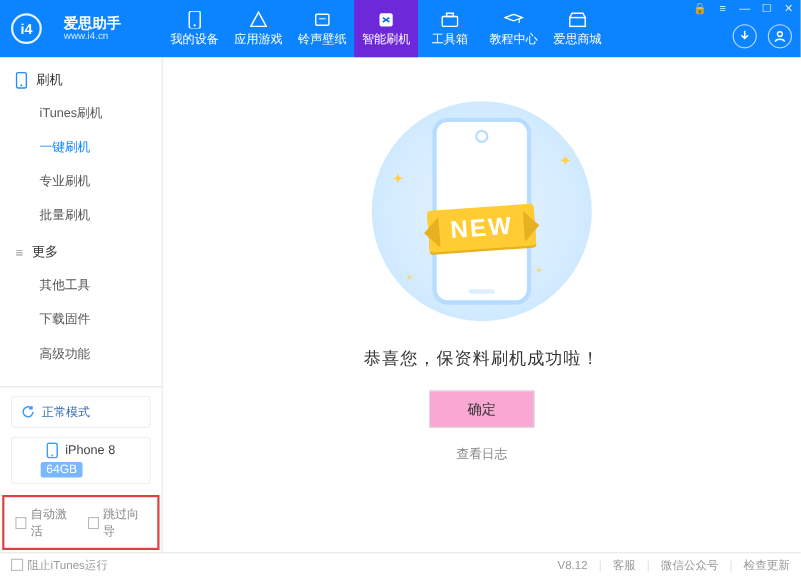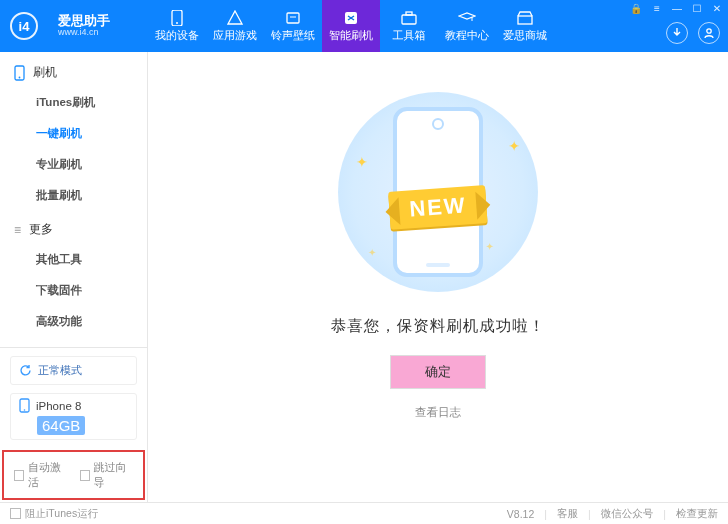--- a/index.html
+++ b/index.html
@@ -25,28 +25,28 @@
   .circ-btn { width:22px; height:22px; border:1.5px solid rgba(255,255,255,0.7); border-radius:50%; display:flex; align-items:center; justify-content:center; cursor:pointer; }
   
   
   .body { display:flex; height: calc(524px - 52px - 22px); }
   
   
   .sidebar { width:148px; border-right:1px solid #e6e6e6; display:flex; flex-direction:column; }
   .side-scroll { flex:1; overflow:auto; padding-top:2px; }
   .side-group-head { display:flex; align-items:center; gap:8px; padding: 10px 14px 6px 14px; color:#333; font-size:12px; }
   .side-group-head .hicon { color:#1e90ff; }
-  .side-item { padding: 8px 12px 8px 36px; font-size:11.5px; color:#555; cursor:pointer;font-weight:bold; }
+  .side-item { padding: 8px 12px 8px 36px; font-size:11.5px; color:#555; cursor:pointer; }
   .side-item.active { color:#0d84ff; }
   
   .side-bottom { border-top:1px solid #e6e6e6; padding:8px 10px; }
   .mode-btn { display:flex; align-items:center; gap:6px; padding:6px 8px; border:1px solid #eee; border-radius:3px; font-size:11px; color:#3a6fb7; margin-bottom:8px; cursor:pointer; }
   .device { border:1px solid #eee; border-radius:3px; padding:4px 8px; cursor:pointer; }
-  .device-row { display:flex; align-items:center; gap:6px; font-size:11.5px; color:#444; }
-  .badge { display:inline-block; background:#79b8ff; color:#fff; font-size:15px; padding:1px 5px; border-radius:2px; margin-top:3px; margin-left:18px; }
+  .device-row { display:flex; align-items:center; gap:6px; font-size:11.5px; color:#444;justify-content:center; }
+  .badge { display:inline-block; background:#79b8ff; color:#fff; font-size:11px; padding:1px 5px; border-radius:2px; margin-top:3px; margin-left:18px; }
   
   .checks { border-top:1px solid #e6e6e6; padding:8px 10px; display:flex; gap:12px; border: 2px solid #e04040; margin: 2px; }
   .chk { display:flex; align-items:center; gap:4px; font-size:11px; color:#888; cursor:pointer; }
   .chk-box { width:11px; height:11px; border:1px solid #bbb; background:#fff; }
   
   
   .main { flex:1; display:flex; flex-direction:column; align-items:center; justify-content:flex-start; padding-top:40px; }
   .illus-wrap { width:200px; height:200px; position:relative; }
   .illus-circle { position:absolute; inset:0; border-radius:50%; background: radial-gradient(circle, #e6f2ff 0%, #d5ecff 60%, #cfe9ff 70%, #fff 100%); }
   .phone { position:absolute; left:50%; top:50%; transform:translate(-50%,-50%); width:90px; height:170px; background:#fff; border:4px solid #b8dcff; border-radius:14px; }

